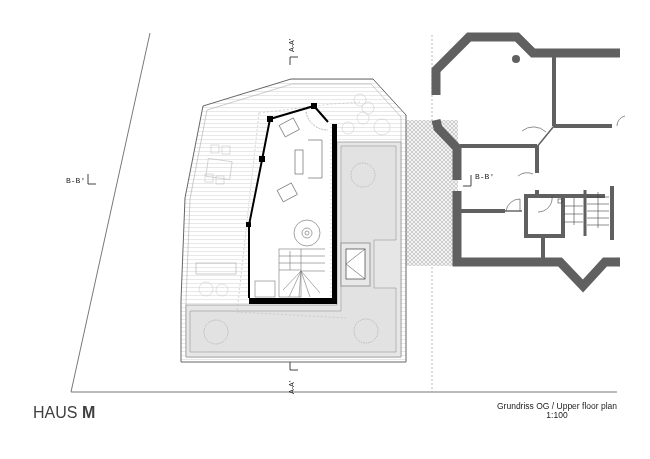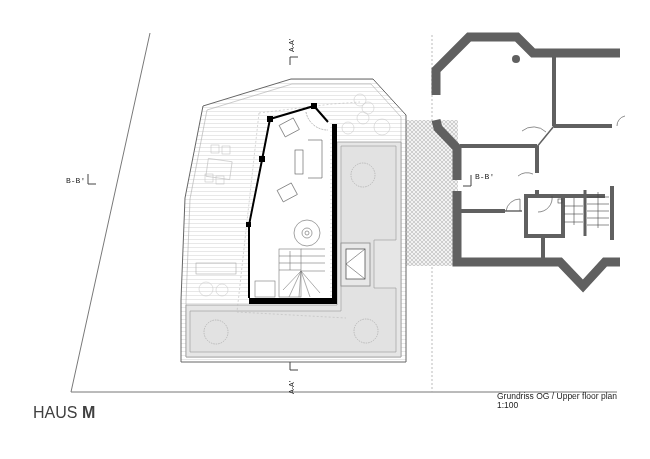--- a/index.html
+++ b/index.html
@@ -1,20 +1,20 @@
 <!DOCTYPE html>
 <html><head>
   <meta charset="utf-8">
   <style>
     html, body { margin: 0; padding: 0; background: #ffffff; }
     body { width: 650px; height: 459px; position: relative; overflow: hidden; font-family: "Liberation Sans", sans-serif; }
     #plan { position: absolute; left: 0; top: 0; width: 650px; height: 459px; }
     .title-block { position: absolute; left: 33px; top: 404px; font-size: 16px; color: #404040; letter-spacing: 0px; }
     .title-block .bold { font-weight: bold; }
-    .caption { position: absolute; right: 33px; top: 392px; text-align: left; font-size: 8.5px; line-height: 9px; color: #222; }
+    .caption { position: absolute; right: 33px; top: 402px; text-align: center; font-size: 8.5px; line-height: 9px; color: #222; }
     .section-label { position: absolute; font-size: 8px; color: #222; font-family: Liberation Mono, monospace; }
     .rot { position: absolute; font-size: 7px; color: #222; transform: rotate(-90deg); transform-origin: left top; white-space: nowrap; }
   </style>
 </head>
 <body>
 
 <svg id="plan" viewBox="0 0 650 459" xmlns="http://www.w3.org/2000/svg">
   <defs>
     <pattern id="xhatch" width="4" height="4" patternUnits="userSpaceOnUse">
       <rect width="4" height="4" fill="#f2f2f2"></rect>

